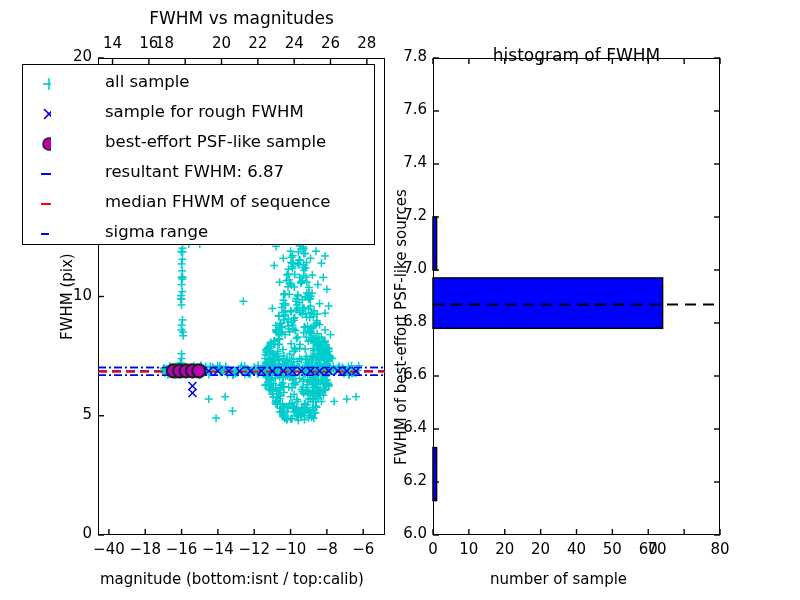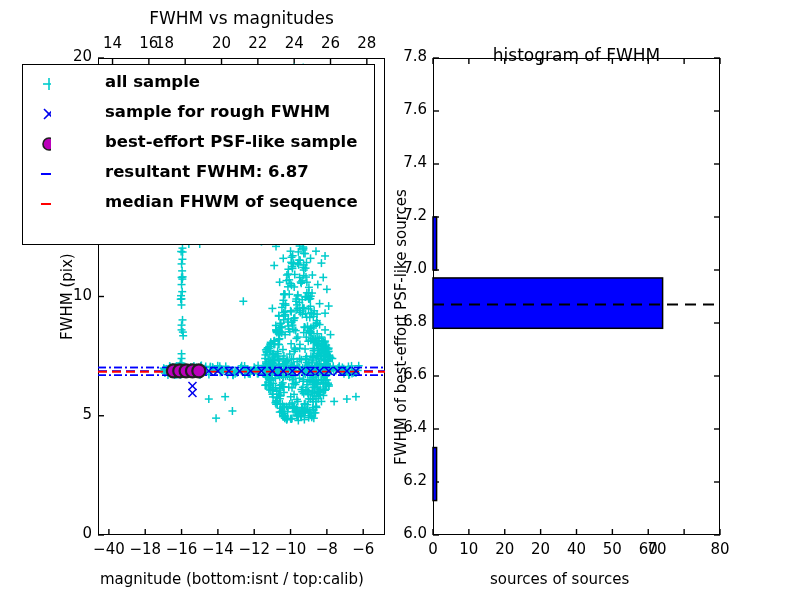--- a/index.html
+++ b/index.html
@@ -5,21 +5,21 @@
   html,body{margin:0;padding:0;background:#ffffff;}
   body{width:800px;height:600px;overflow:hidden;
        font-family:"DejaVu Sans","Liberation Sans",sans-serif;color:#000;}
   #root{position:relative;width:800px;height:600px;}
   .ttl{position:absolute;text-align:center;font-size:17px;color:#000;}
   .tick{position:absolute;font-size:15px;color:#000;white-space:nowrap;}
   .axlabel{position:absolute;font-size:15px;color:#000;white-space:nowrap;}
   .vlabel{position:absolute;font-size:15px;color:#000;white-space:nowrap;
           transform-origin:0 0;transform:rotate(-90deg);}
   .frame{position:absolute;border:1.6px solid #000;box-sizing:border-box;background:transparent;}
-  .legendbox{position:absolute;border:1.5px solid #000;background:#fff;box-sizing:border-box;z-index:40;font-weight:bold;}
+  .legendbox{position:absolute;border:1.5px solid #000;background:#fff;box-sizing:border-box;z-index:40;}
   .lgrow{position:relative;height:30px;}
   .lgtxt{position:absolute;left:82px;top:3px;font-size:16.5px;white-space:nowrap;}
   .lgmk{position:absolute;top:0;height:30px;width:22px;}
   svg{display:block;}
   .ov{position:absolute;left:0;top:0;pointer-events:none;}
 </style>
 </head>
 <body>
 
 <div id="root">
@@ -1802,21 +1802,21 @@
       <line x1="720" y1="111.00000000000006" x2="714" y2="111.00000000000006" stroke="#000000" stroke-width="1.4"></line>
       <line x1="433" y1="58" x2="439" y2="58" stroke="#000000" stroke-width="1.4"></line>
       <line x1="720" y1="58" x2="714" y2="58" stroke="#000000" stroke-width="1.4"></line>
       <rect x="433" y="447.54999999999995" width="3.5874999999999773" height="53.00000000000006" fill="#0000ff" stroke="#000000" stroke-width="1.5"></rect>
       <rect x="433" y="277.95000000000005" width="229.60000000000002" height="50.34999999999991" fill="#0000ff" stroke="#000000" stroke-width="1.5"></rect>
       <rect x="433" y="216.9999999999999" width="3.5874999999999773" height="53.000000000000114" fill="#0000ff" stroke="#000000" stroke-width="1.5"></rect>
       <line x1="433" y1="304.44999999999993" x2="720" y2="304.44999999999993" stroke="#000000" stroke-width="2" stroke-dasharray="11,7"></line>
     </svg>
 
   <div class="vlabel" style="left:392px;top:465px;">FWHM of best-effort PSF-like sources</div>
-  <div class="axlabel" style="left:490px;top:570px;">sources of sources</div>
+  <div class="axlabel" style="left:490px;top:570px;">number of sample</div>
 
   <div class="legendbox" style="left:22px;top:64px;width:353px;height:181px;padding:4px 0 0 0;">
     <div id="legend-rows">
         <div class="lgrow">
           <svg width="76" height="30" class="lgmk" style="left: 6px;">
             <line x1="14" y1="15" x2="26" y2="15" stroke="#00cccc" stroke-width="1.6"></line>
             <line x1="20" y1="9" x2="20" y2="21" stroke="#00cccc" stroke-width="1.6"></line>
             <line x1="48" y1="15" x2="60" y2="15" stroke="#00cccc" stroke-width="1.6"></line>
             <line x1="54" y1="9" x2="54" y2="21" stroke="#00cccc" stroke-width="1.6"></line>
           </svg>
@@ -1842,20 +1842,26 @@
           <svg width="76" height="30" class="lgmk" style="left: 6px;">
             <line x1="12" y1="15" x2="64" y2="15" stroke="#0000ff" stroke-width="1.8" stroke-dasharray="12,9"></line>
           </svg>
           <span class="lgtxt">resultant FWHM: 6.87</span>
         </div>
         <div class="lgrow">
           <svg width="76" height="30" class="lgmk" style="left: 6px;">
             <line x1="12" y1="15" x2="64" y2="15" stroke="#ff0000" stroke-width="1.8" stroke-dasharray="12,9"></line>
           </svg>
           <span class="lgtxt">median FHWM of sequence</span>
+        </div>
+        <div class="lgrow">
+          <svg width="76" height="30" class="lgmk" style="left: 6px;">
+            <line x1="12" y1="15" x2="64" y2="15" stroke="#0000ff" stroke-width="1.8" stroke-dasharray="8,4,2,4"></line>
+          </svg>
+          <span class="lgtxt">sigma range</span>
         </div>
       </div>
   </div>
 
 <div class="tick" style="left: 91.8987px; top: 540px; width: 34px; text-align: center;">−40</div>
     <div class="tick" style="left: 128.228px; top: 540px; width: 34px; text-align: center;">−18</div>
     <div class="tick" style="left: 164.557px; top: 540px; width: 34px; text-align: center;">−16</div>
     <div class="tick" style="left: 200.886px; top: 540px; width: 34px; text-align: center;">−14</div>
     <div class="tick" style="left: 237.215px; top: 540px; width: 34px; text-align: center;">−12</div>
     <div class="tick" style="left: 273.544px; top: 540px; width: 34px; text-align: center;">−10</div>

